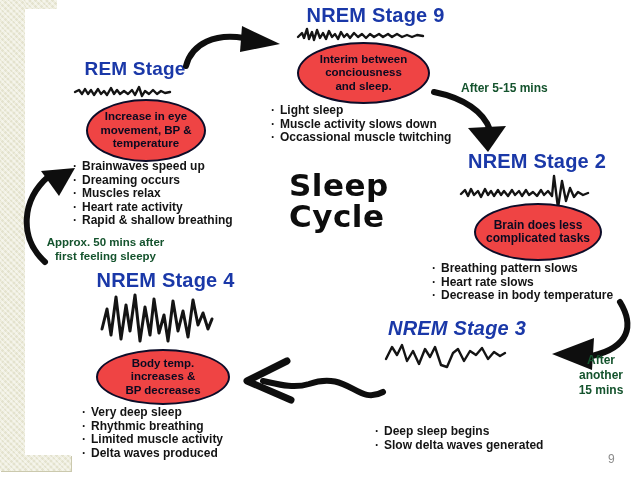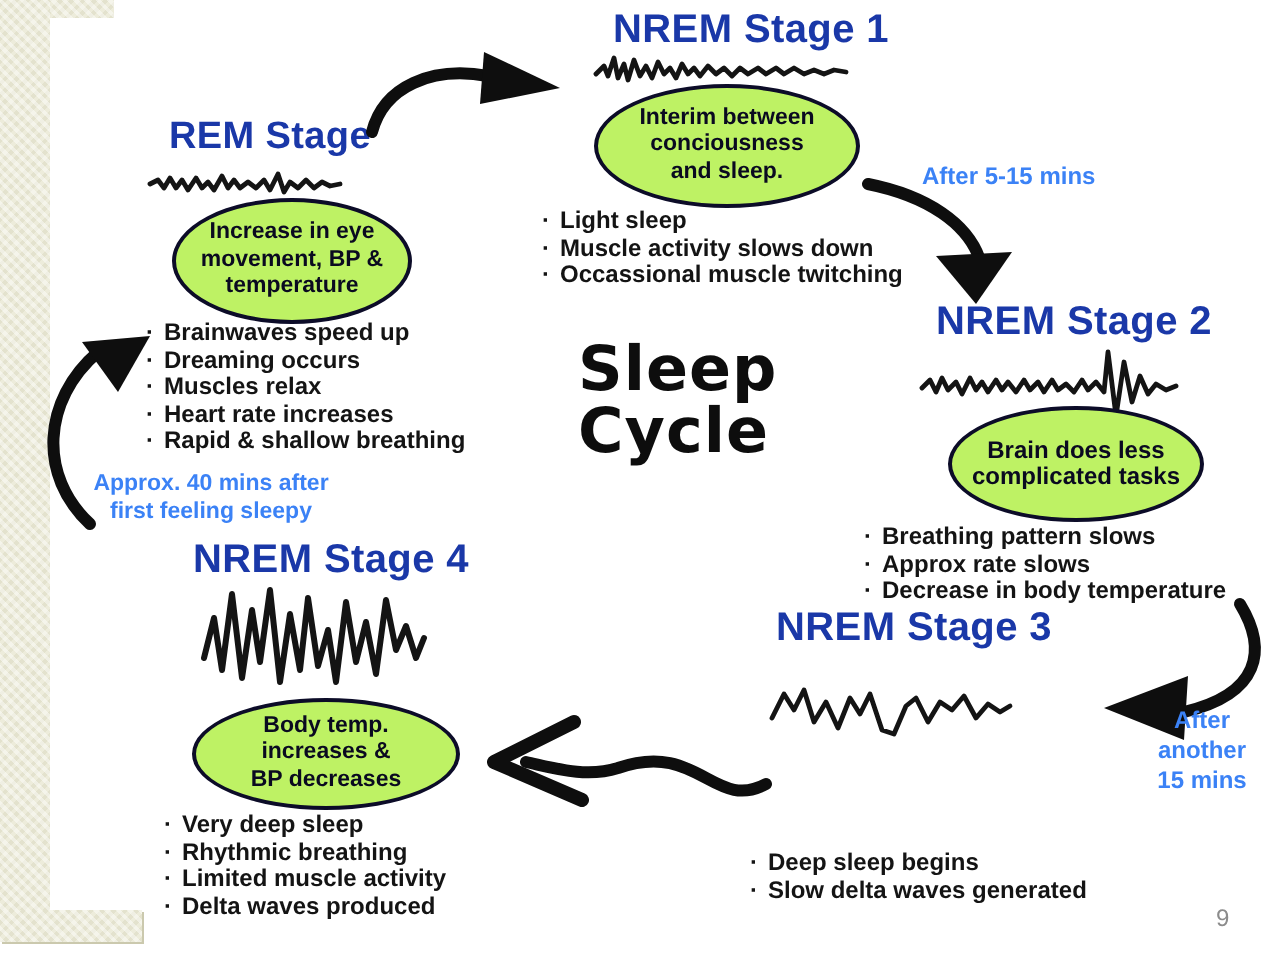--- a/index.html
+++ b/index.html
@@ -28,40 +28,40 @@
     color:#1a38a8;
     font-weight:bold;
     font-size:20px;
     text-align:center;
     letter-spacing:.2px;
     white-space:nowrap;
   }
   
   .bubble{
     position:absolute;
-    background:#bef264;
+    background:#ef4444;
     border:2.5px solid #0c0c28;
     border-radius:50%;
     display:flex;align-items:center;justify-content:center;
     text-align:center;
     color:#0a0a20;
     font-weight:bold;
     font-size:11.5px;
     line-height:13.5px;
     white-space:pre-line;
     box-sizing:border-box;
     padding:2px 6px;
   }
   
   .bullets{position:absolute;font-size:12px;line-height:13.5px;color:#141414;font-weight:bold;}
   .bullet-row{display:flex;white-space:nowrap;}
   .bullet-row .dot{width:9px;text-align:left;}
   
   .note{
-    position:absolute;color:#3b82f6;font-weight:bold;
+    position:absolute;color:#14532d;font-weight:bold;
     font-size:12px;line-height:14px;white-space:pre-line;
   }
   .note.center{text-align:center;}
   
   .center-title{
     position:absolute;left:289px;top:170px;
     font-family:"DejaVu Sans","Liberation Sans",sans-serif;
     font-weight:bold;color:#0d0d0d;
     font-size:31px;line-height:31px;letter-spacing:.5px;
     white-space:pre-line;
@@ -81,21 +81,21 @@
 
 <div class="slide">
 
   <div class="ribbon ribbon-top"></div>
   <div class="ribbon ribbon-left"></div>
   <div class="ribbon ribbon-foot"></div>
 
   <div class="center-title">Sleep
 Cycle</div>
 
-  <div class="stage-heading" style="left:283px;top:4px;width:185px;">NREM Stage 1</div>
+  <div class="stage-heading" style="left:283px;top:4px;width:185px;">NREM Stage 9</div>
   <svg style="left:296px;top:24px;" width="130" height="20">
     <path class="wave" d="M2,13 L6,9 8,14 11,5 13,15 16,8 18,16 21,6 24,14 27,9 30,15 33,7 36,13 39,10 42,15 45,8 48,13 51,10 54,14 58,9 62,13 66,10 70,14 74,10 78,13 83,10 87,13 92,10 96,13 101,10 106,13 111,11 116,13 121,11 127,12"></path>
   </svg>
   <div class="bubble" style="left:297px;top:42px;width:133px;height:62px;">Interim between
 conciousness
 and sleep.</div>
   <div class="bullets" style="left:271px;top:104px;">
       <div class="bullet-row">
         <span class="dot">·</span>
         <span>Light sleep</span>
@@ -122,37 +122,37 @@
   </svg>
   <div class="bubble" style="left:474px;top:203px;width:128px;height:58px;font-size:12px;">Brain does less
 complicated tasks</div>
   <div class="bullets" style="left:432px;top:262px;">
       <div class="bullet-row">
         <span class="dot">·</span>
         <span>Breathing pattern slows</span>
       </div>
       <div class="bullet-row">
         <span class="dot">·</span>
-        <span>Approx rate slows</span>
+        <span>Heart rate slows</span>
       </div>
       <div class="bullet-row">
         <span class="dot">·</span>
         <span>Decrease in body temperature</span>
       </div>
     </div>
 
   <svg style="left:540px;top:297px;" width="95" height="75">
     <path class="shaft" d="M80,5 C94,28 90,50 52,59"></path>
     <polygon class="head" points="12,57 54,41 52,73"></polygon>
   </svg>
   <div class="note center" style="left:567px;top:353px;width:68px;line-height:15px;">After
 another
 15 mins</div>
 
-  <div class="stage-heading" style="left:372px;top:303px;width:170px;">NREM Stage 3</div>
+  <div class="stage-heading" style="left:372px;top:317px;width:170px;font-style:italic;">NREM Stage 3</div>
   <svg style="left:383px;top:337px;" width="125" height="34">
     <path class="wave" d="M3,22 L9,10 14,18 19,8 24,24 30,14 36,27 42,12 47,20 52,10 58,28 64,30 70,16 75,12 81,24 87,14 93,18 99,11 105,22 111,15 117,19 122,16"></path>
   </svg>
   <div class="bullets" style="left:375px;top:425px;">
       <div class="bullet-row">
         <span class="dot">·</span>
         <span>Deep sleep begins</span>
       </div>
       <div class="bullet-row">
         <span class="dot">·</span>
@@ -188,21 +188,21 @@
       <div class="bullet-row">
         <span class="dot">·</span>
         <span>Delta waves produced</span>
       </div>
     </div>
 
   <svg style="left:15px;top:158px;" width="80" height="110">
     <path class="shaft" d="M30,104 C4,80 6,42 34,18"></path>
     <polygon class="head" points="60,10 26,13 44,38"></polygon>
   </svg>
-  <div class="note center" style="left:28px;top:235px;width:155px;font-size:11.5px;">Approx. 40 mins after
+  <div class="note center" style="left:28px;top:235px;width:155px;font-size:11.5px;">Approx. 50 mins after
 first feeling sleepy</div>
 
   <div class="stage-heading" style="left:70px;top:58px;width:130px;font-size:19px;">REM Stage</div>
   <svg style="left:73px;top:82px;" width="102" height="16">
     <path class="wave" d="M2,10 L6,8 9,12 12,7 15,12 18,8 21,13 25,7 28,12 31,9 34,13 38,6 41,12 44,8 47,12 51,9 55,12 59,8 62,13 66,5 69,14 72,9 76,12 80,8 84,12 88,9 92,11 97,10"></path>
   </svg>
   <div class="bubble" style="left:86px;top:99px;width:120px;height:63px;">Increase in eye
 movement, BP &amp;
 temperature</div>
   <div class="bullets" style="left:73px;top:160px;">
@@ -213,21 +213,21 @@
       <div class="bullet-row">
         <span class="dot">·</span>
         <span>Dreaming occurs</span>
       </div>
       <div class="bullet-row">
         <span class="dot">·</span>
         <span>Muscles relax</span>
       </div>
       <div class="bullet-row">
         <span class="dot">·</span>
-        <span>Heart rate increases</span>
+        <span>Heart rate activity</span>
       </div>
       <div class="bullet-row">
         <span class="dot">·</span>
         <span>Rapid &amp; shallow breathing</span>
       </div>
     </div>
 
   <svg style="left:180px;top:21px;" width="105" height="50">
     <path class="shaft" d="M6,45 C12,22 36,12 64,17"></path>
     <polygon class="head" points="100,23 62,5 60,31"></polygon>

